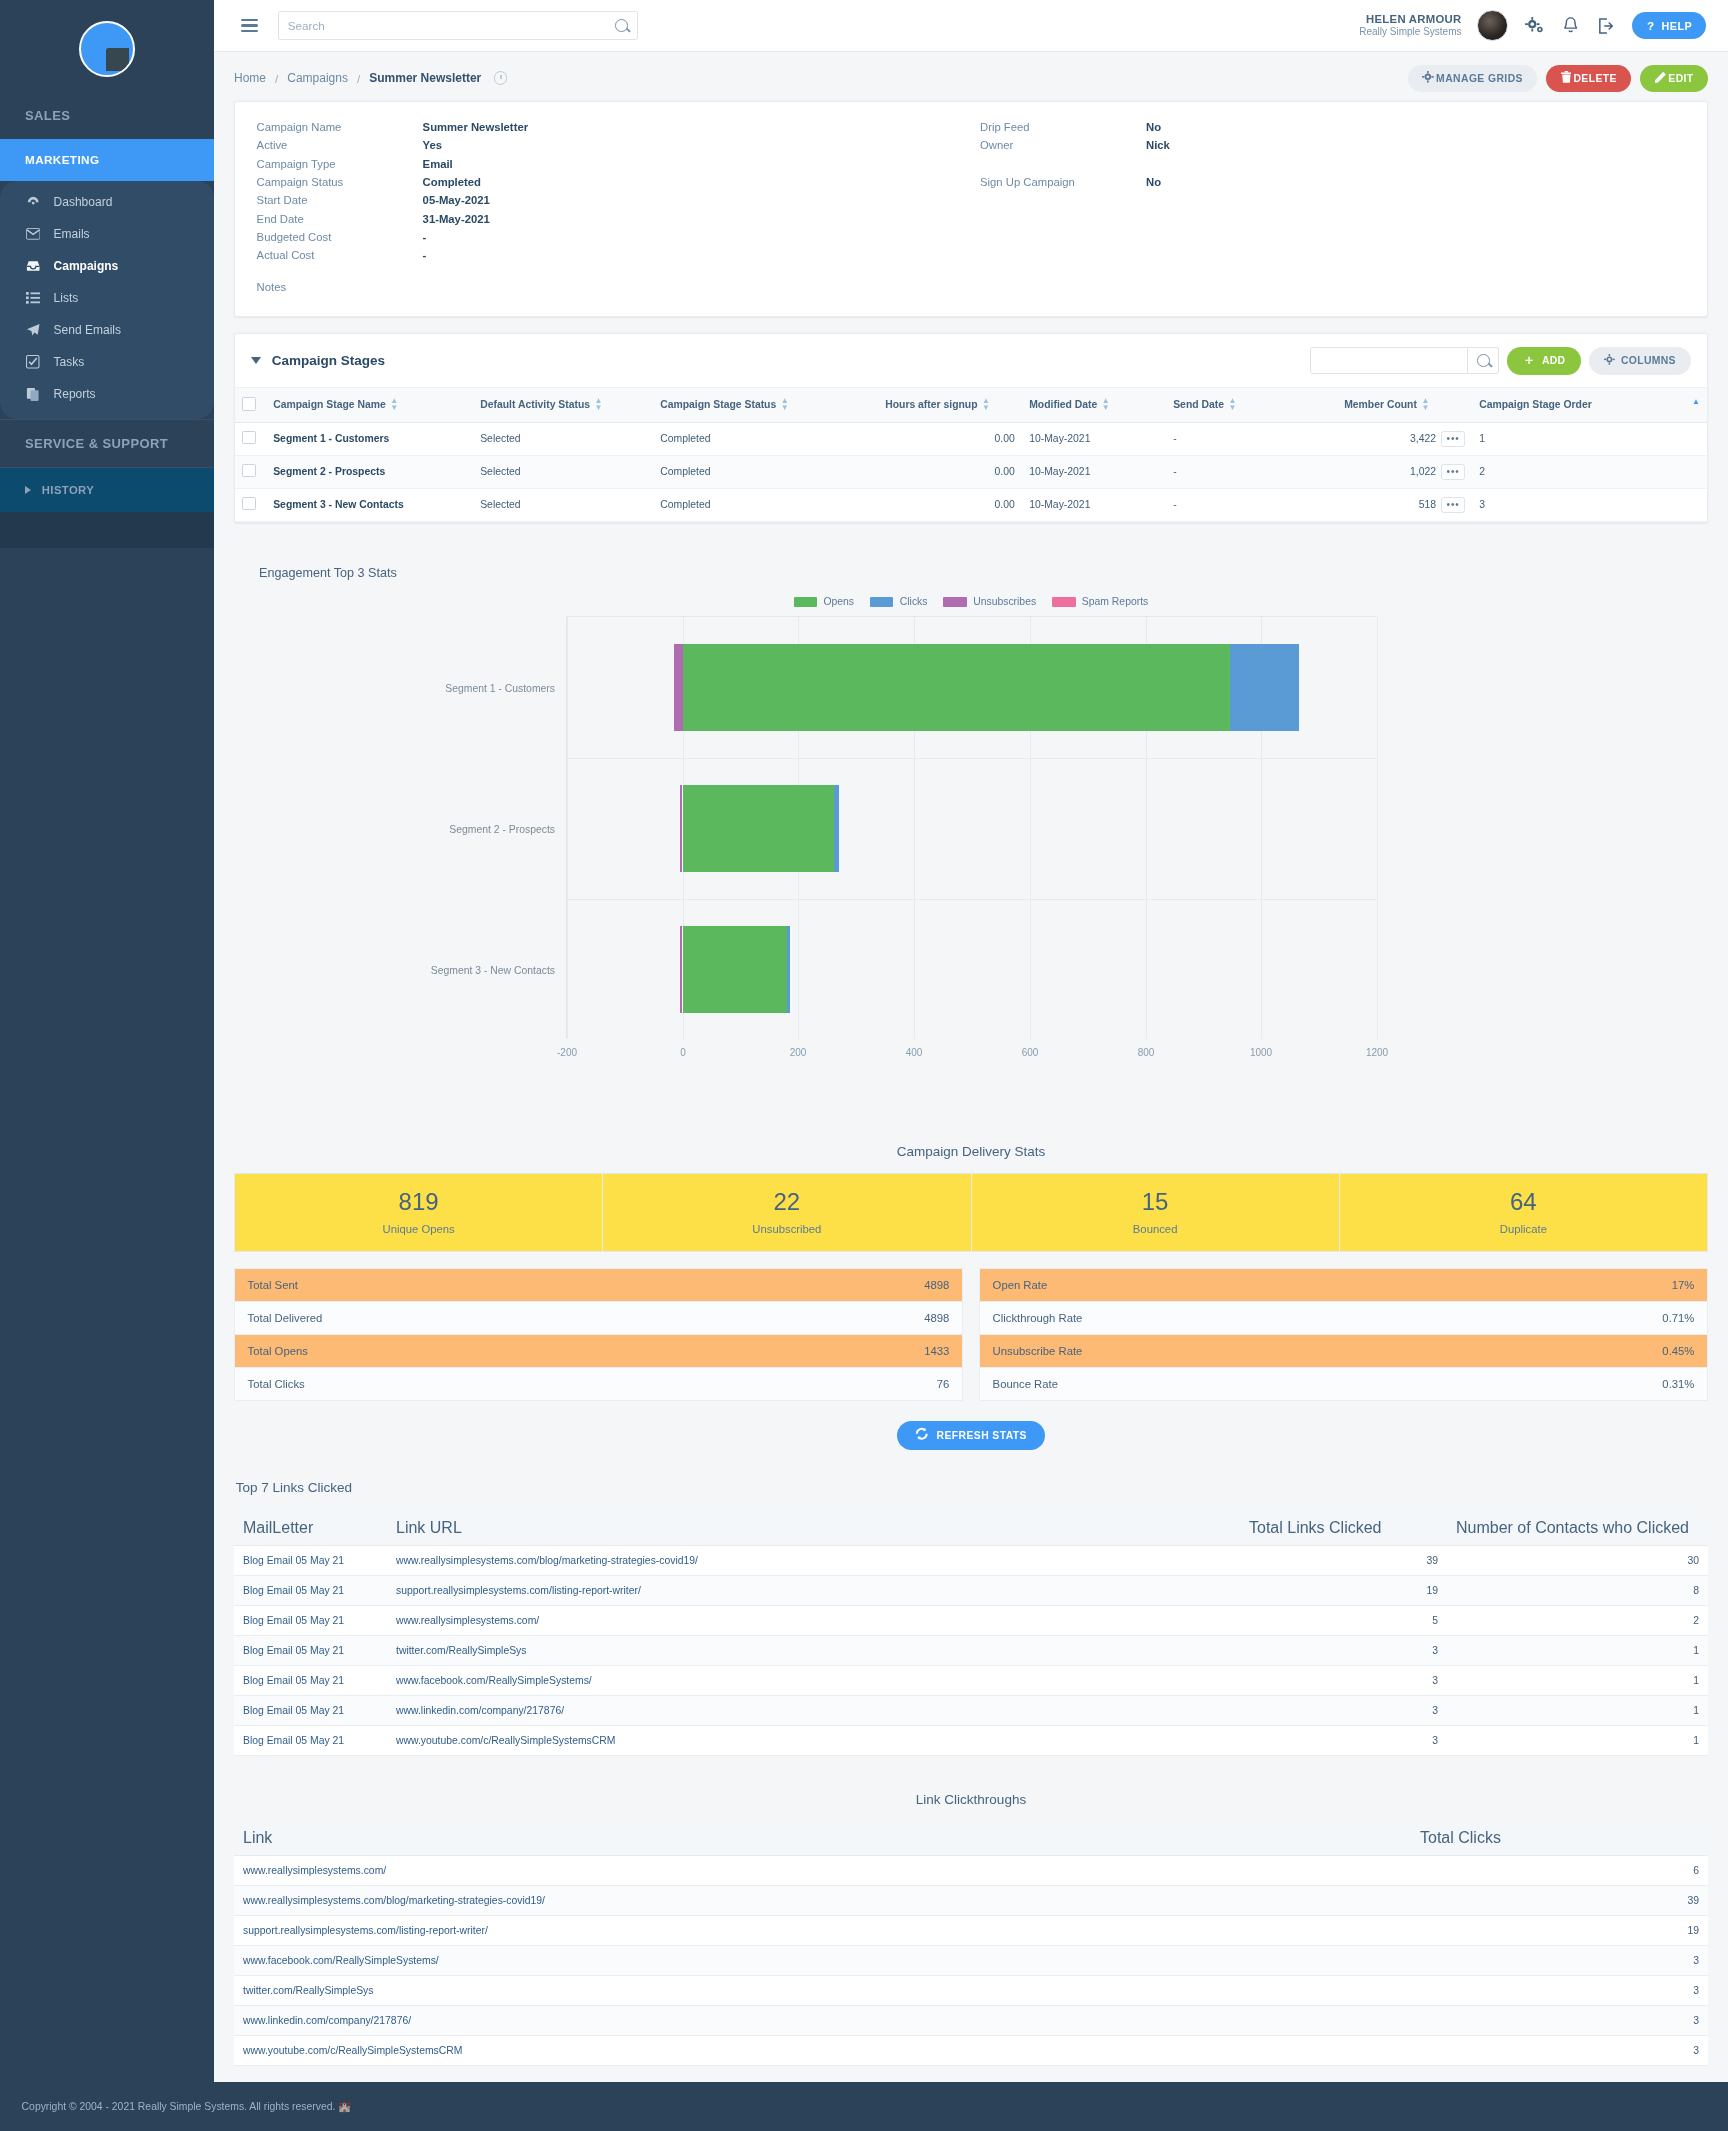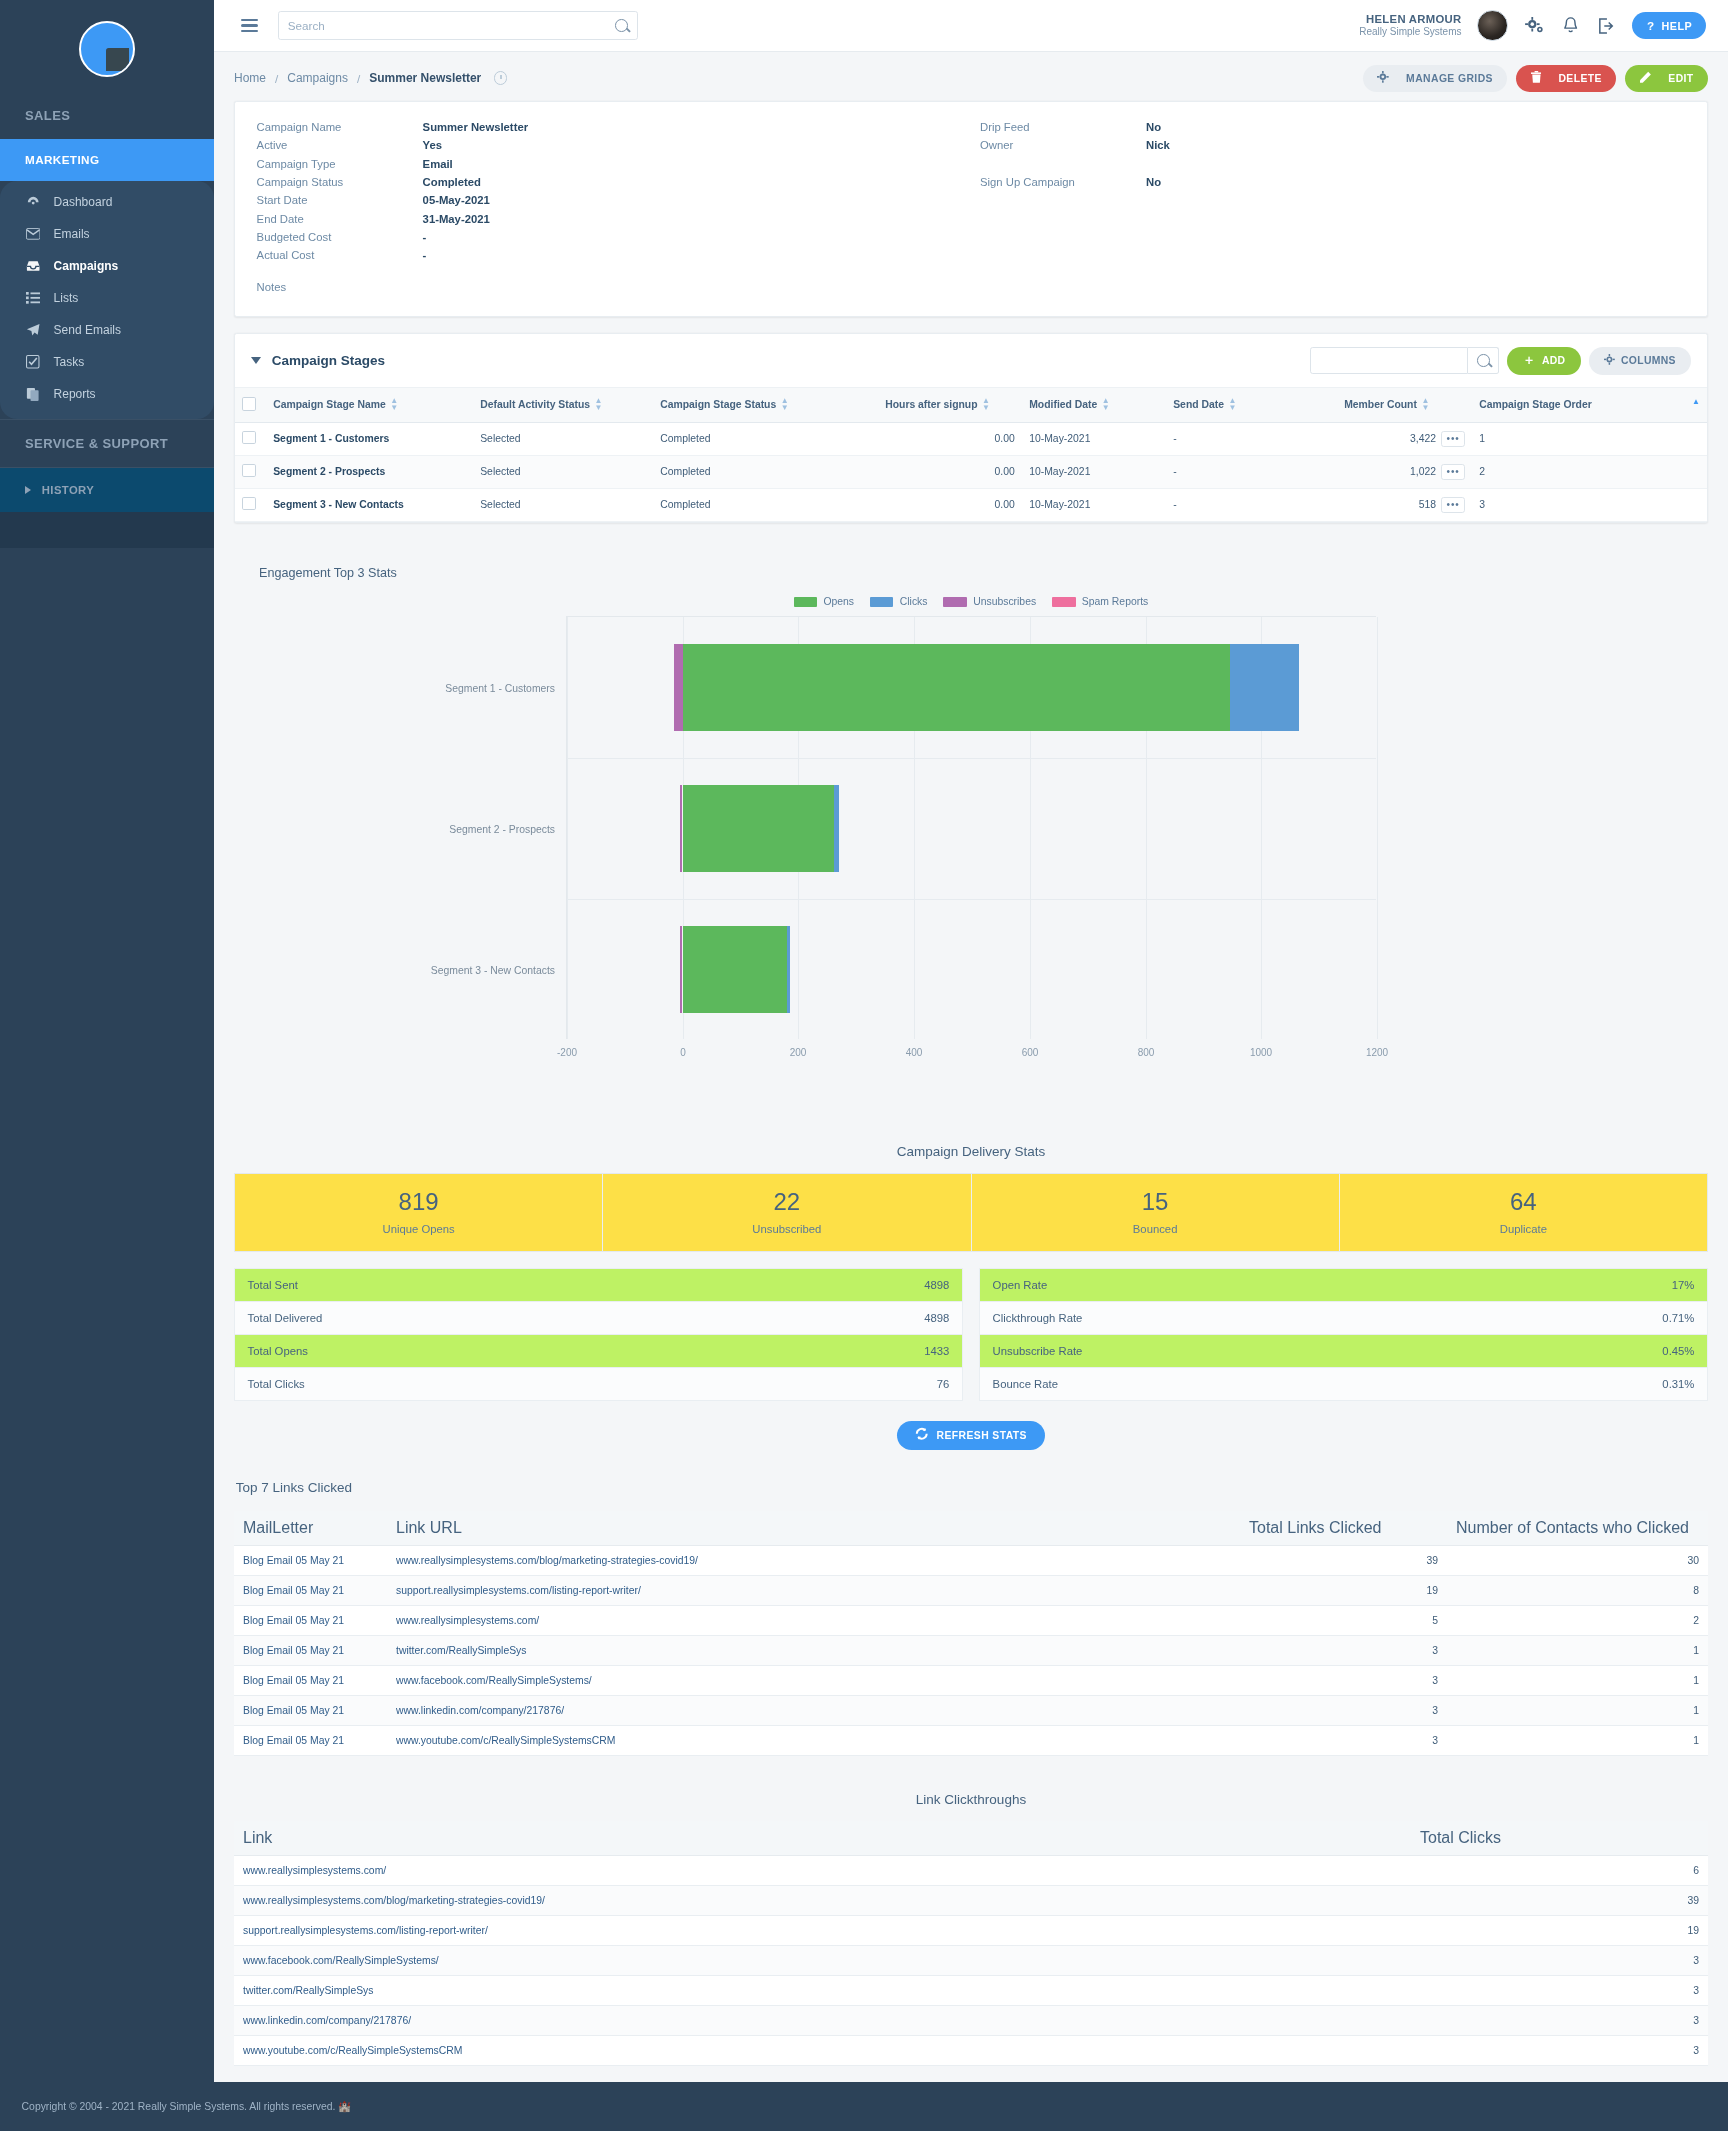--- a/index.html
+++ b/index.html
@@ -97,21 +97,21 @@
   }
   .crumb { font-size: 12px; color: #6d8aa5; cursor:pointer;}
   .crumb.cur { color: #34506b; font-weight: bold; }
   .crumb-sep { color: #9bb0c4; }
   .clock-ic {
     width: 13.5px;height:13.5px;border:1.4px solid #bcccd9;border-radius:50%;position:relative;margin-left:3.6px;
   }
   .clock-ic:after{content:"";position:absolute;left:5.4px;top:2.7px;width:1.3px;height:4px;background:#bcccd9;}
   .crumb-actions { margin-left: auto; display: flex; gap: 9px; }
   .btn {
-    height: 27px; border-radius: 14.4px; display: flex; align-items: center; gap: 17px;
+    height: 27px; border-radius: 14.4px; display: flex; align-items: center; gap: 2px;
     padding: 0 14.4px; font-size: 10.4px; font-weight: bold; letter-spacing: 0.4px; cursor:pointer;
     border: none;
   }
   .btn-grey { background: #e9edf1; color: #5b7a99; }
   .btn-red { background: #d9534f; color: #fff; }
   .btn-green { background: #8cc63e; color: #fff; }
 
   .content { padding: 0 20px 0 20px; }
 
   .card {
@@ -193,21 +193,21 @@
   .kpi-row { display: flex; border: 0.9px solid #e3e9ee; background: #fde047; }
   .kpi {
     flex: 1; text-align: center; padding: 14.4px 5.4px 16px; border-right: 0.9px solid #e9eef2;
   }
   .kpi:last-child { border-right: none; }
   .kpi-num { font-size: 24px; color: #46637f; font-weight: normal; line-height: 1.2; }
   .kpi-lab { font-size: 11.3px; color: #5b7a99; margin-top: 5.4px; }
   .stats-two { display: flex; gap: 16px; margin-top: 16px; }
   .stats-col { flex: 1; }
   .stat-line {
-    display: flex; justify-content: space-between; background: #bef264;
+    display: flex; justify-content: space-between; background: #fdba74;
     border: 0.9px solid #e9eef2; border-bottom: none; padding: 10px 12.6px; font-size: 11.3px; color: #46637f;
   }
   .stat-line:last-child { border-bottom: 0.9px solid #e9eef2; }
   .stat-line:nth-child(even) { background: #fbfcfd; }
   .refresh-wrap { display: flex; justify-content: center; padding: 20px 0 14.4px; }
   .refresh-btn {
     background: #3d99f5; color: #fff; height: 29px; border-radius: 15.3px;
     display: flex; align-items: center; gap: 8px; padding: 0 18px;
     font-size: 10.4px; font-weight: bold; letter-spacing: 0.4px; cursor: pointer;
   }

